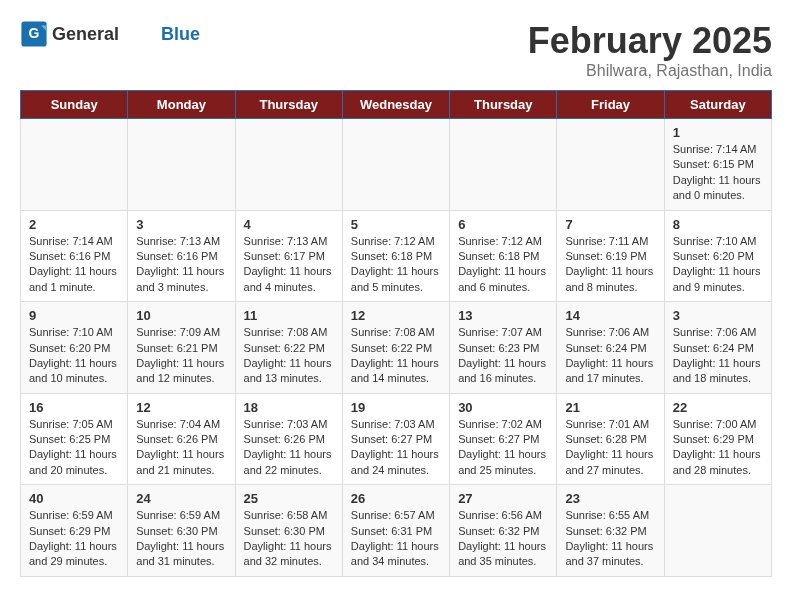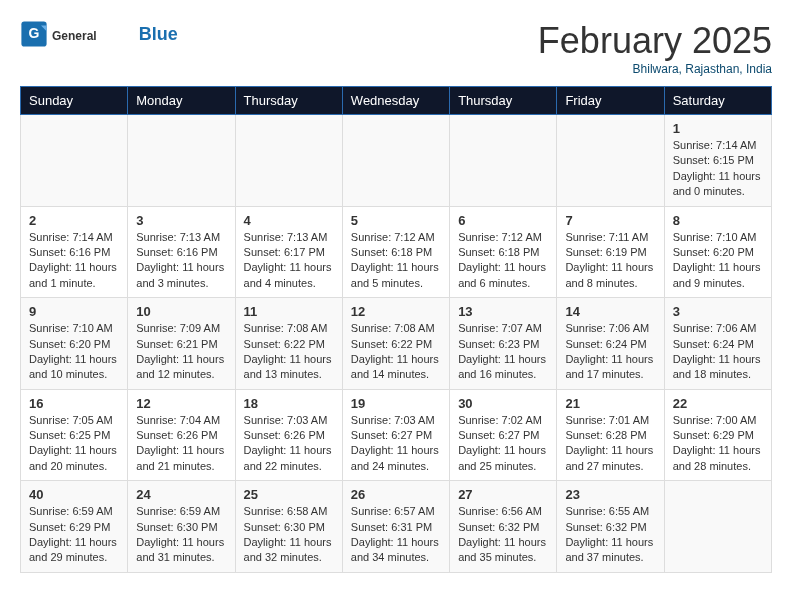--- a/index.html
+++ b/index.html
@@ -23,39 +23,39 @@
     }
     .logo-icon {
       width: 28px;
       height: 28px;
     }
     .title-area {
       text-align: right;
     }
     .main-title {
       font-size: 36px;
-      font-weight: normal;
+      font-weight: bold;
       color: #333;
     }
     .sub-title {
-      font-size: 12px;
-      color: #0c4a6e;
+      font-size: 16px;
+      color: #737373;
     }
     .calendar {
       width: 100%;
       border-collapse: collapse;
       border: 1px solid #ccc;
     }
     .calendar th {
-      background-color: #0f172a;
+      background-color: #7f1d1d;
       color: #fff;
       font-size: 13px;
-      font-weight: normal;
+      font-weight: bold;
       padding: 6px 8px;
-      text-align: left;
+      text-align: center;
       border: 1px solid #2a6aaf;
     }
     .calendar td {
       vertical-align: top;
       padding: 6px 8px;
       border: 1px solid #ddd;
       width: calc(100% / 7);
       min-height: 80px;
       font-size: 11px;
       color: #333;
@@ -87,21 +87,21 @@
 
 <div class="header-area">
   <div class="logo">
     <svg class="logo-icon" viewBox="0 0 40 40">
       <rect x="2" y="2" width="36" height="36" rx="4" fill="#1a6faf"></rect>
       <text x="20" y="26" font-size="20" font-weight="bold" fill="white" text-anchor="middle" font-family="Arial">G</text>
       <polygon points="30,8 38,8 38,16" fill="#6ab0e8"></polygon>
     </svg>
     <div>
       <div>
-        <span style="font-size:12px;font-weight:bold;color:#333;">General</span><span style="font-size:18px;font-weight:bold;color:#1a6faf;padding-left:42px;">Blue</span>
+        <span style="font-size:18px;font-weight:bold;color:#333;">General</span><span style="font-size:18px;font-weight:bold;color:#1a6faf;padding-left:42px;">Blue</span>
       </div>
     </div>
   </div>
   <div class="title-area">
     <div class="main-title">February 2025</div>
     <div class="sub-title">Bhilwara, Rajasthan, India</div>
   </div>
 </div>
 
 <table class="calendar">

